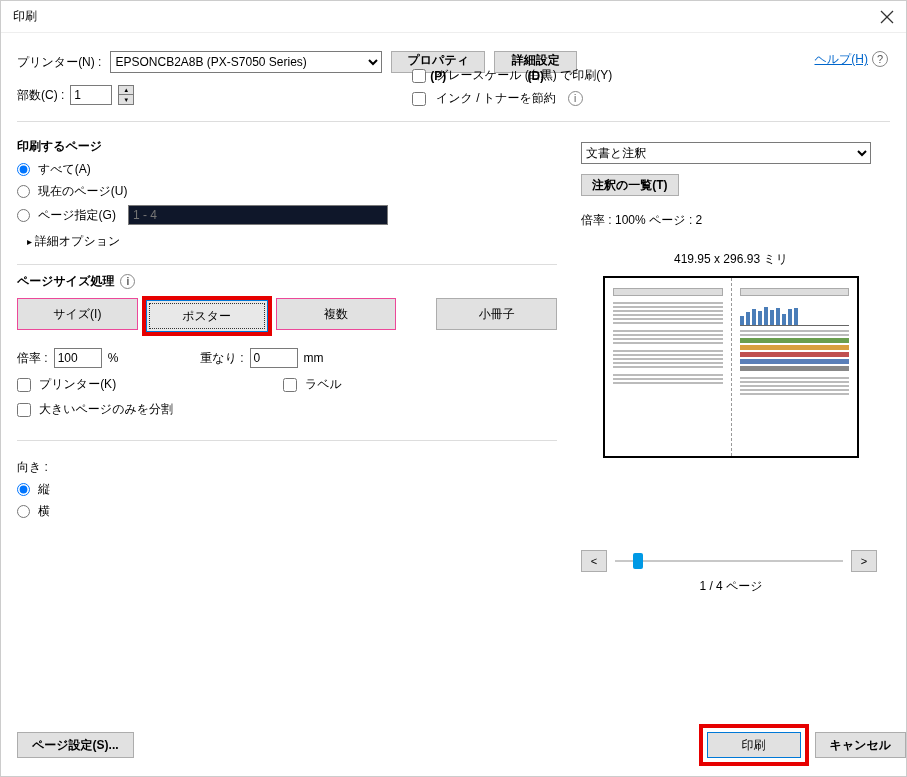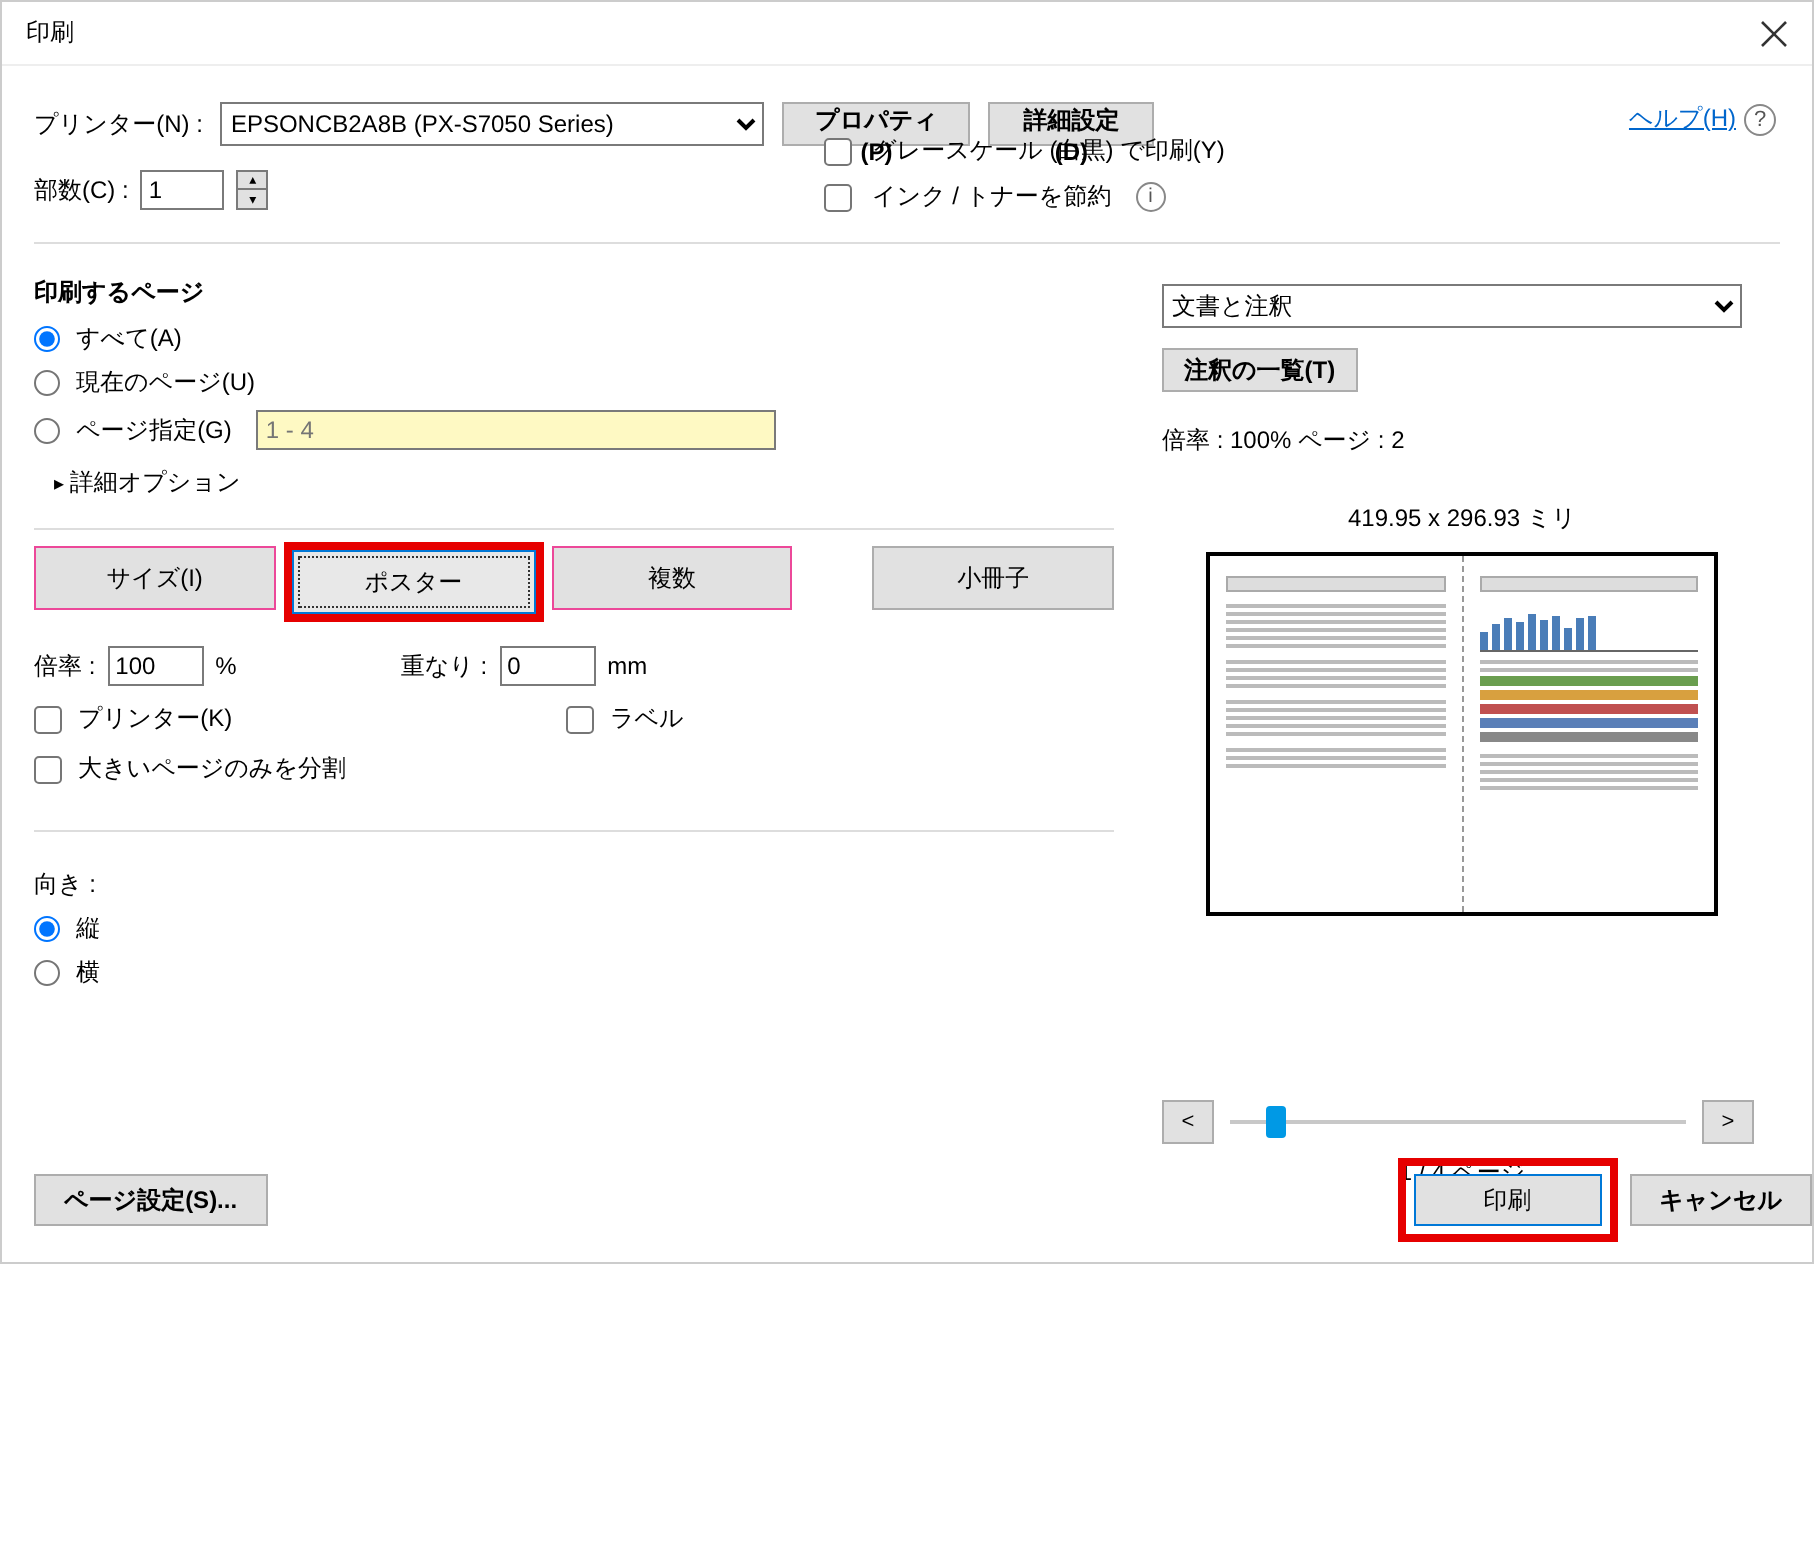--- a/index.html
+++ b/index.html
@@ -1,17 +1,17 @@
 <!DOCTYPE html>
 <html><head>
 <meta charset="utf-8">
 <style>
 * { box-sizing: border-box; font-family: "Yu Gothic UI", "Meiryo", sans-serif; }
 body { margin: 0; background: #fff; font-size: 12px; }
-.dialog { width: 907px; height: 632px; border: 1px solid #ccc; position: relative; display: flex; flex-direction: column; }
+.dialog { width: 907px; height: 777px; border: 1px solid #ccc; position: relative; display: flex; flex-direction: column; }
 .titlebar { height: 32px; display: flex; align-items: center; padding: 0 12px; border-bottom: 1px solid #eee; }
 .titlebar .title { flex: 1; font-size: 12px; }
 .titlebar .close { width: 14px; height: 14px; cursor: pointer; }
 .content { flex: 1; padding: 18px 16px 10px 16px; position: relative; }
 .row { display: flex; align-items: center; gap: 6px; }
 .top-left { width: 560px; }
 .printer-row { display: flex; align-items: center; gap: 9px; }
 .label { white-space: nowrap; }
 select.printer { width: 290px; height: 22px; font-size: 12px; border: 1px solid #7a7a7a; background: #fff; }
 .btn { height: 22px; padding: 0 10px; background: #e1e1e1; border: 1px solid #adadad; cursor: pointer; font-size: 12px; font-weight: bold; }
@@ -26,21 +26,21 @@
 .check-col .row{margin-bottom:6px;}
 input[type=checkbox]{width:14px;height:14px;margin:0 4px 0 0;}
 input[type=radio]{margin:0 4px 0 0;}
 .info-icon{display:inline-flex;width:15px;height:15px;border:1px solid #888;border-radius:50%;align-items:center;justify-content:center;color:#555;font-size:10px;margin-left:6px;}
 hr.sep{border:none;border-top:1px solid #ddd;margin:14px 0 8px 0;}
 .main { display:flex; gap:24px; margin-top:16px;}
 .left-col{width:540px;}
 .right-col{width:300px;}
 .section-title{font-weight:bold;margin-bottom:6px;}
 .radio-row{margin:5px 0;display:flex;align-items:center;gap:4px;}
-.page-input{width:260px;height:20px;border:1px solid #7a7a7a;background:#fef9c3;padding:0 4px;color:#888;font-size:12px;margin-left:8px;}
+.page-input{width:260px;height:20px;border:1px solid #7a7a7a;background:#0f172a;padding:0 4px;color:#888;font-size:12px;margin-left:8px;}
 .adv-opt{margin:8px 0 0 10px;cursor:pointer;}
 .adv-opt::before{content:"▸ ";font-size:10px;}
 .size-row{display:flex;gap:6px;margin-top:8px;}
 .size-btn{width:122px;height:32px;background:#e1e1e1;border:1px solid #ec4899;cursor:pointer;font-size:12px;}
 .size-btn.poster{background:#e8e8e8;border:1px solid #0078d7;outline:1px dotted #333;outline-offset:-4px;}
 .highlight-red{outline:4px solid #e60000;outline-offset:-2px;padding:2px;display:inline-block;}
 .booklet-btn{width:122px;height:32px;background:#e1e1e1;border:1px solid #adadad;margin-left:34px;cursor:pointer;font-size:12px;}
 .scale-row{margin-top:14px;display:flex;align-items:center;gap:6px;}
 .scale-row .gap{width:70px;}
 .small-input{width:48px;height:20px;border:1px solid #7a7a7a;padding:0 3px;font-size:12px;}
@@ -132,20 +132,21 @@
           </div>
         <div class="radio-row">
             <input type="radio" name="pr" style="">
             <span>ページ指定(G)</span>
           <input class="page-input" disabled="" placeholder="1 - 4" style="">
           </div>
         <div class="adv-opt">詳細オプション</div>
 
         <hr class="sep">
 
+        <div class="section-title"><span>ページサイズ処理</span><span class="info-icon">i</span></div>
         <div class="size-row">
           <button class="size-btn">サイズ(I)</button>
           <span class="highlight-red">
             <button class="size-btn poster">ポスター</button>
           </span>
           <button class="size-btn">複数</button>
           <button class="booklet-btn">小冊子</button>
         </div>
 
         <div class="scale-row">

